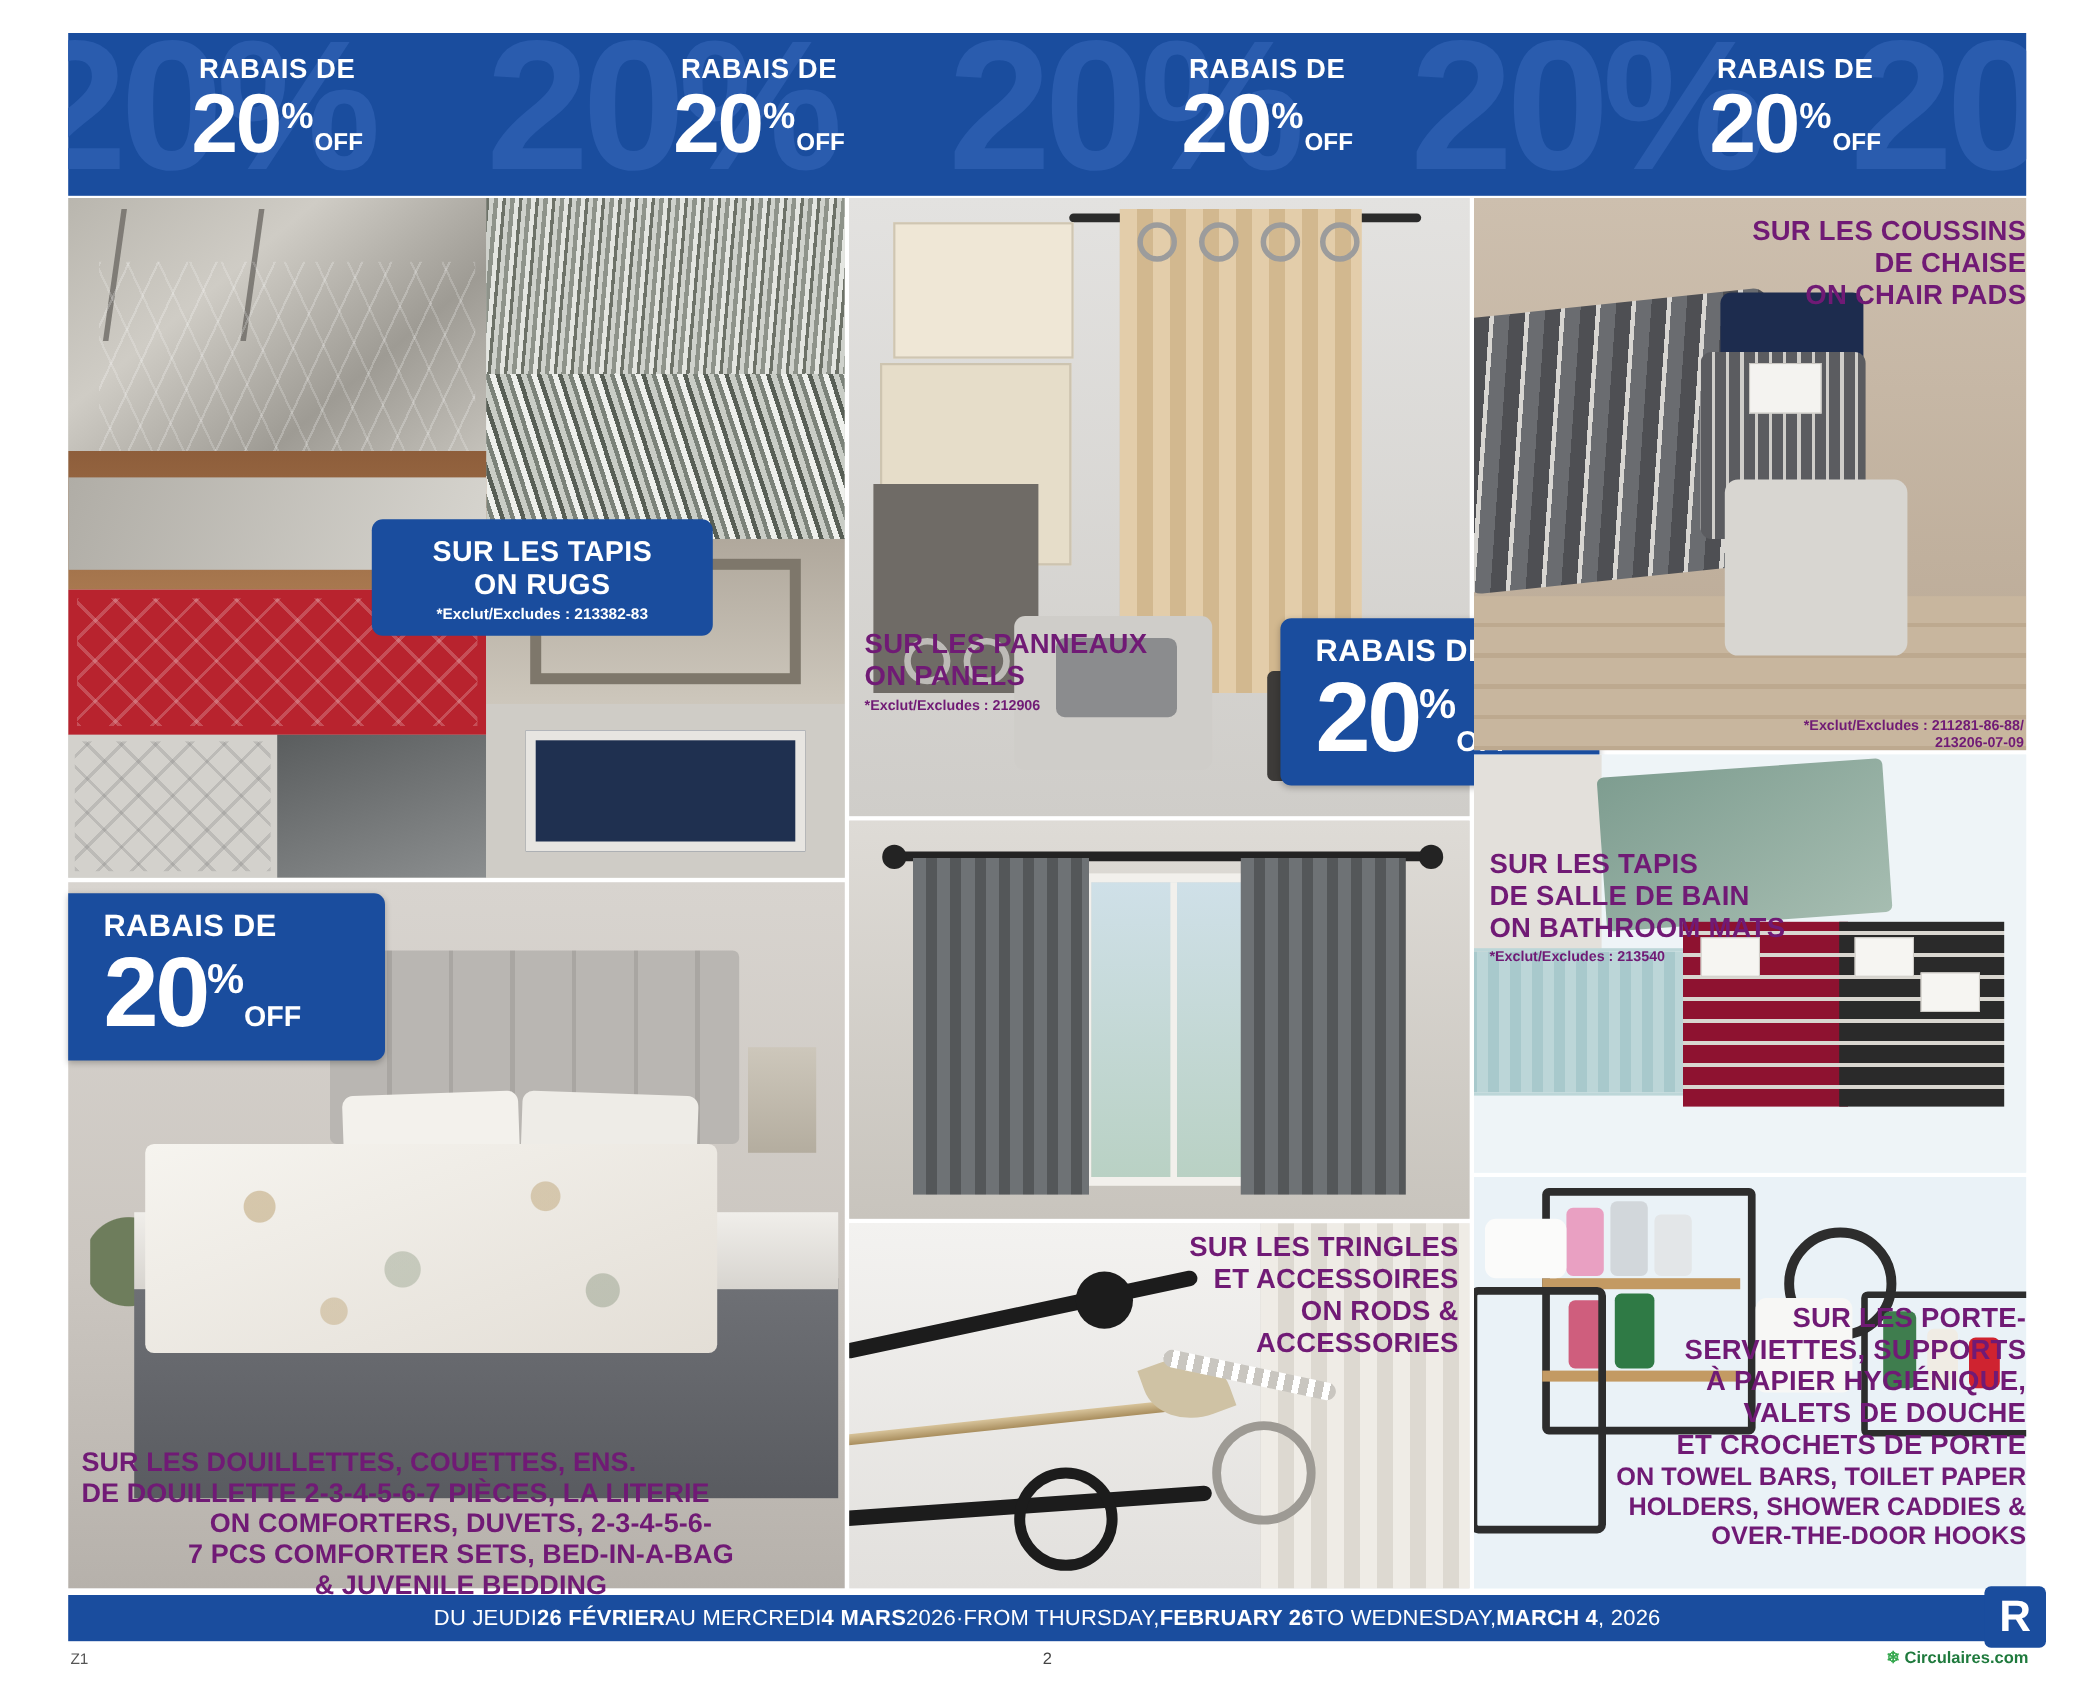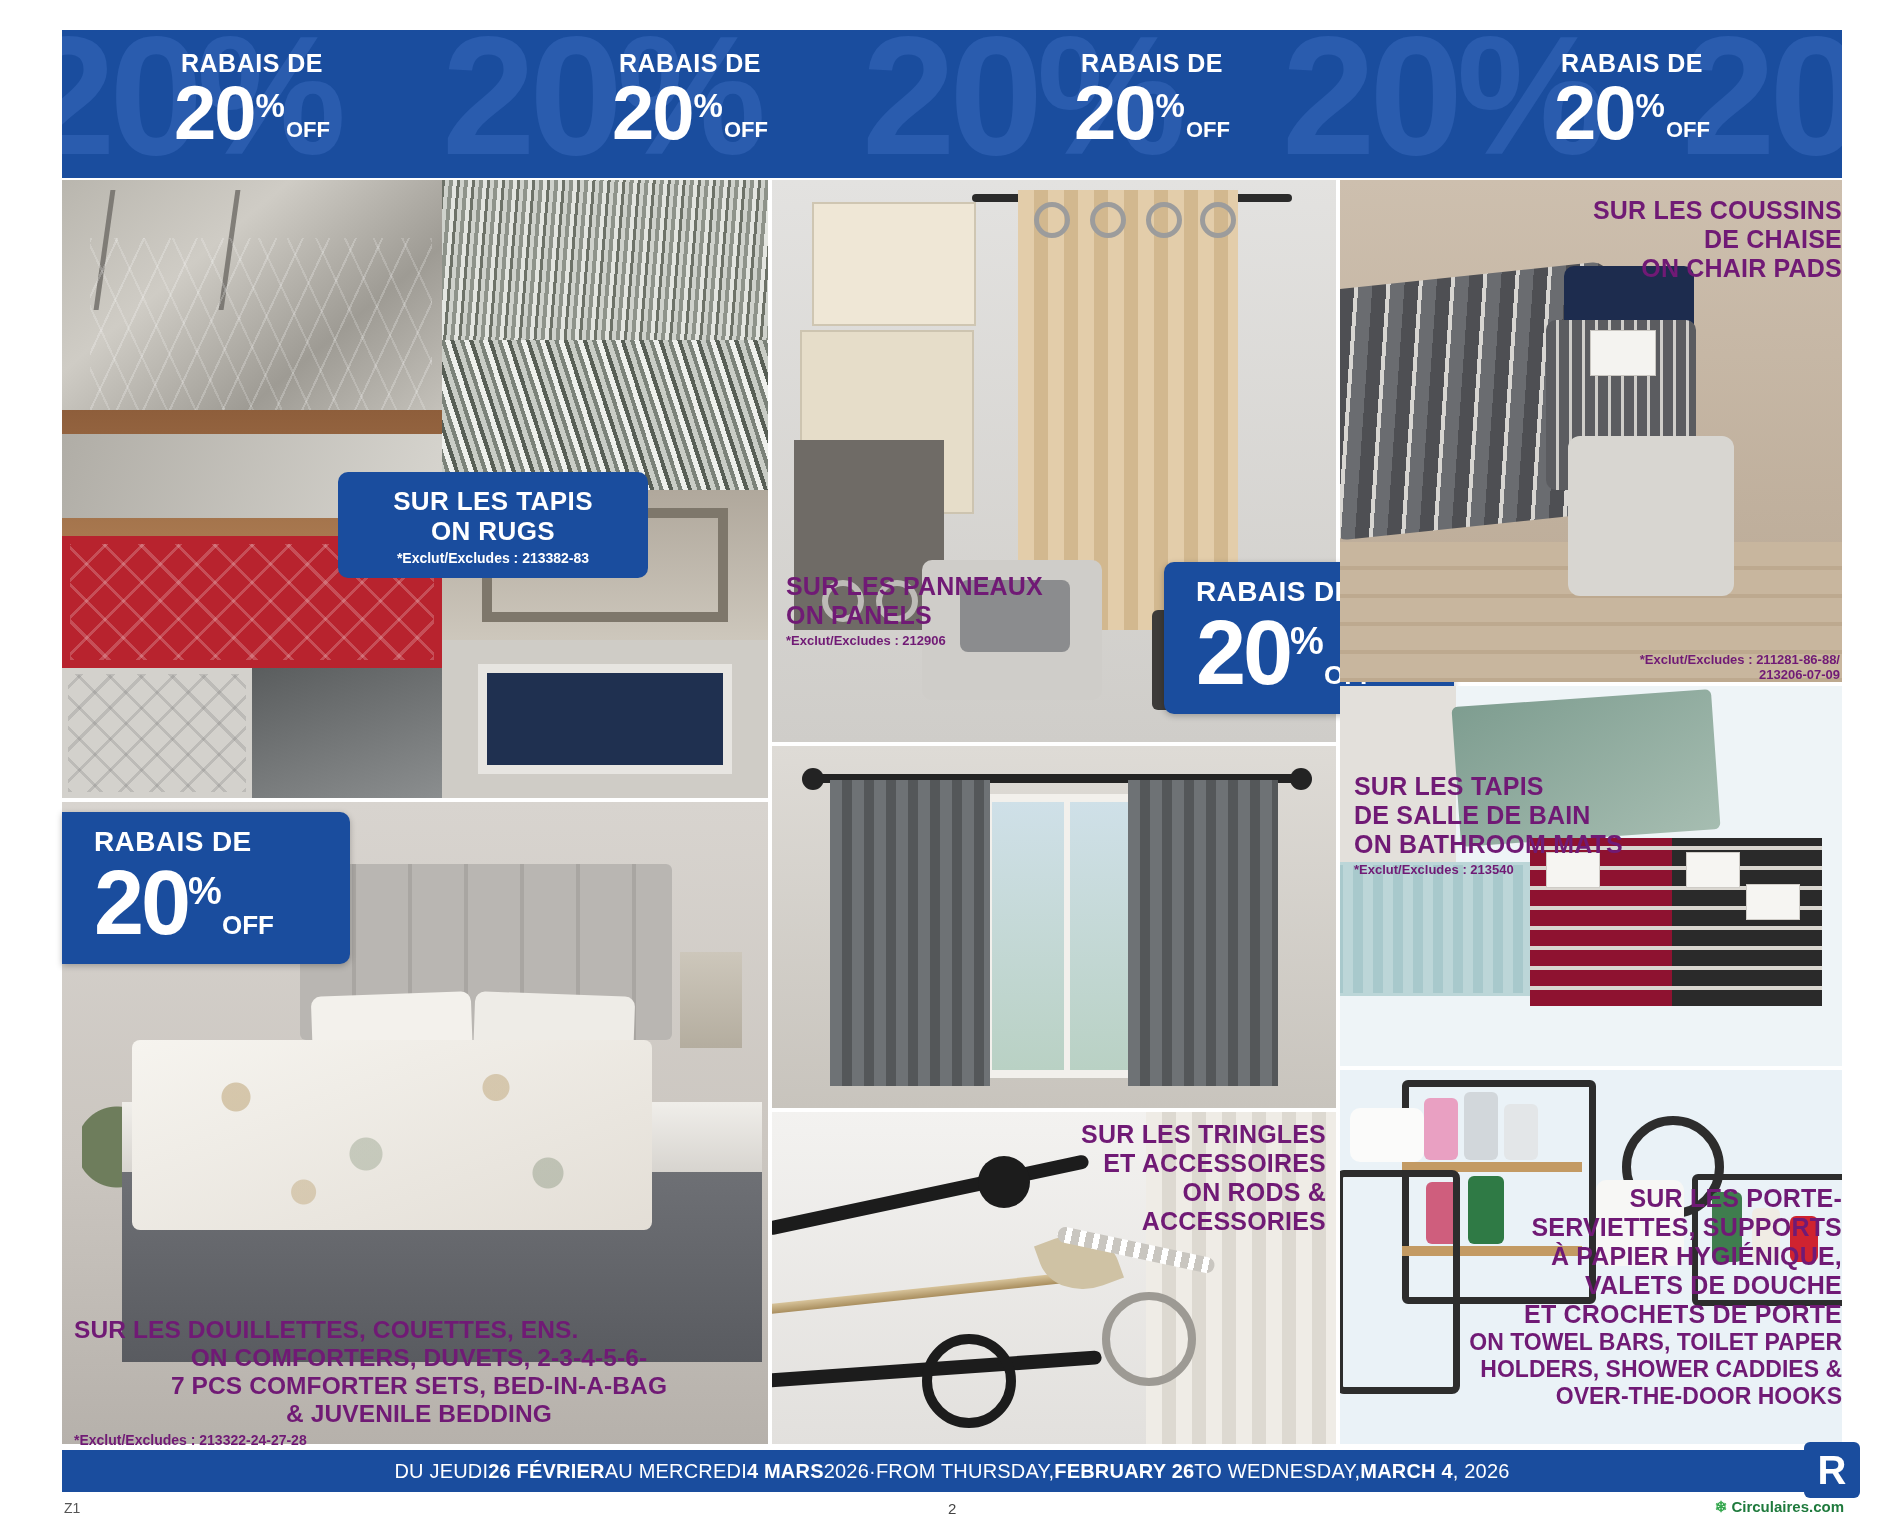--- a/index.html
+++ b/index.html
@@ -497,20 +497,21 @@
 
   <div class="badge" id="badge-bed">
     <span class="rab">RABAIS DE</span>
     <span class="numline">
       <span class="num">20</span><span class="pct">%</span><span class="off">OFF</span>
     </span>
   </div>
 
   <div id="cap-bedding">
     <div class="fr">SUR LES DOUILLETTES, COUETTES, ENS.</div>
+    <div class="fr">DE DOUILLETTE 2-3-4-5-6-7 PIÈCES, LA LITERIE</div>
     <div class="en">ON COMFORTERS, DUVETS, 2-3-4-5-6-</div>
     <div class="en">7 PCS COMFORTER SETS, BED-IN-A-BAG</div>
     <div class="en">&amp; JUVENILE BEDDING</div>
     <div class="excl">*Exclut/Excludes : 213322-24-27-28</div>
   </div>
 
   <div class="panel" id="p-panels">
     <div class="cp-wall"></div>
     <div class="cp-rod"></div>
     <div class="cp-curtain"></div>

